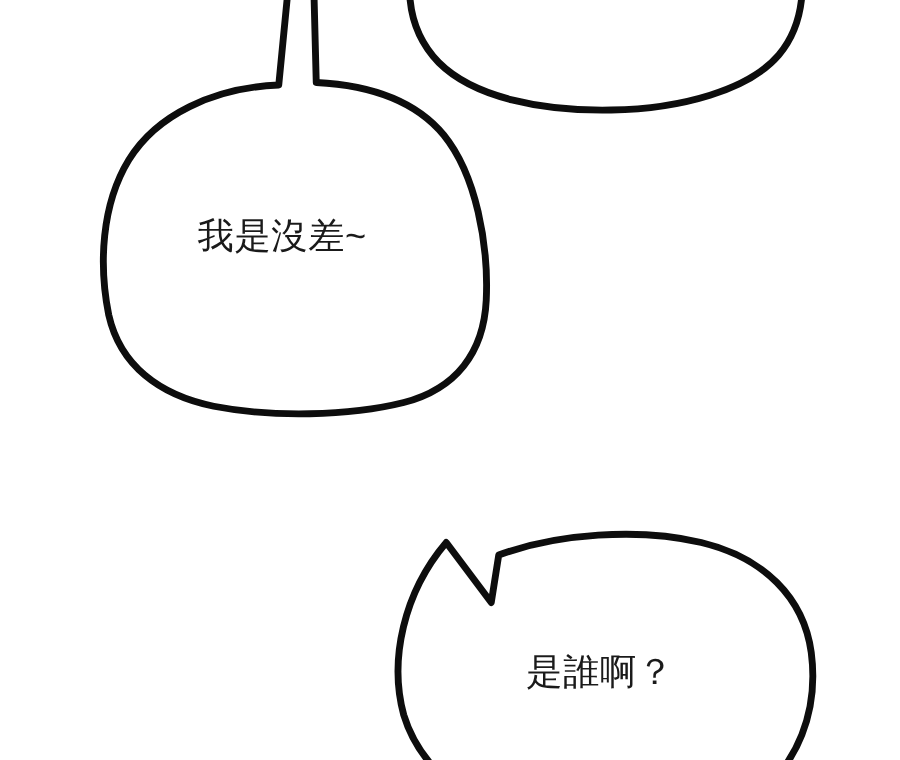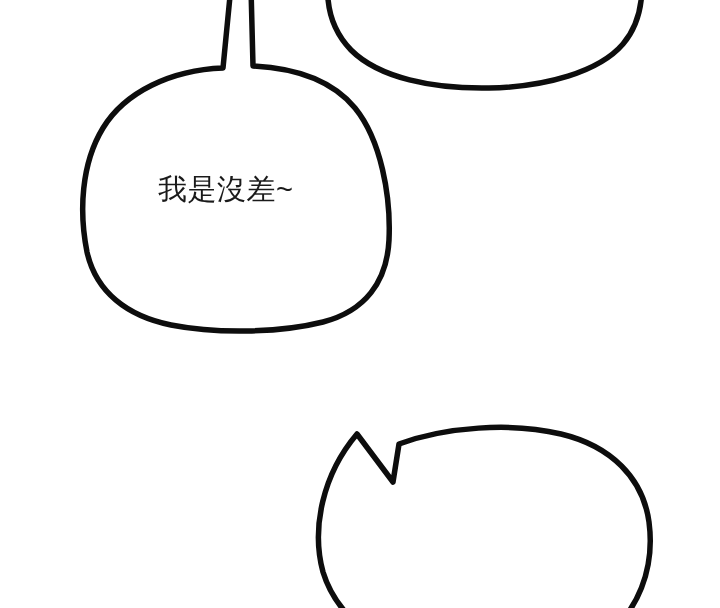--- a/index.html
+++ b/index.html
@@ -85,14 +85,15 @@
              C 590 446, 622 478, 628 522
              C 634 568, 618 612, 580 640
              C 540 668, 472 676, 418 664
              C 362 652, 316 618, 302 572
              C 290 528, 302 474, 336 434
              Z"></path>
   </svg>
 
   <div class="bubble-text" id="text-left">我是沒差~</div>
 
+  <div class="bubble-text" id="text-bottom">是誰啊？</div>
 
 </div>
 
 </body></html>

